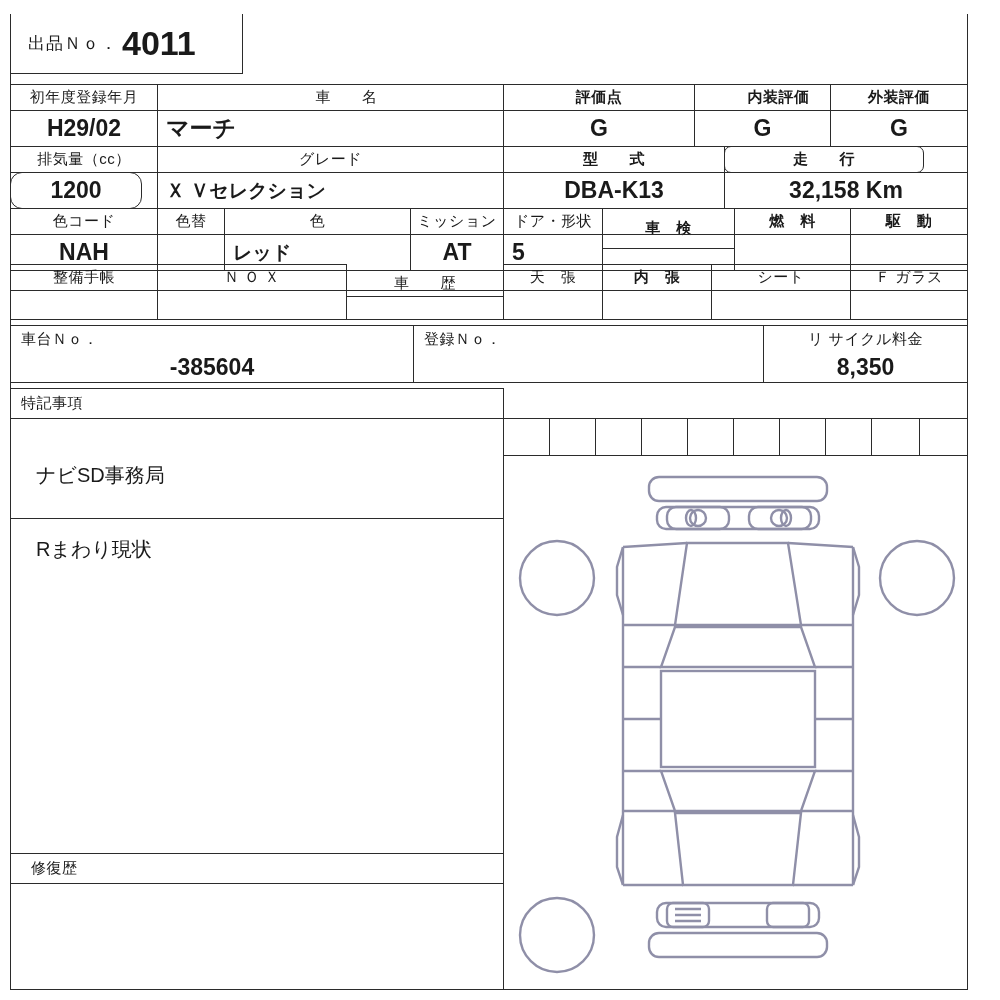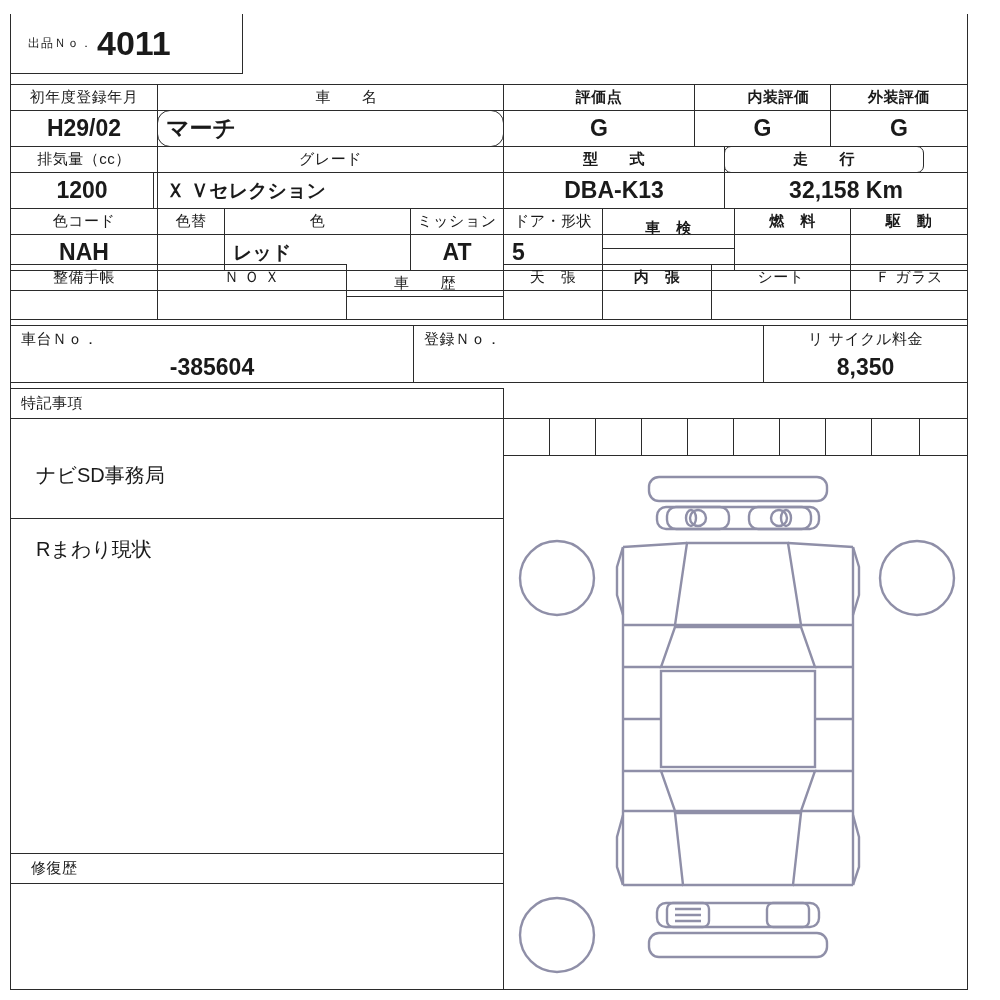--- a/index.html
+++ b/index.html
@@ -58,21 +58,21 @@
     width: 233px;
     height: 60px;
     box-sizing: border-box;
     border-right: 1px solid #2b2b2b;
     border-bottom: 1px solid #2b2b2b;
     display: flex;
     align-items: center;
     padding-left: 18px;
   }
   #lotbox .lot-label {
-    font-size: 12px;
+    font-size: 17px;
     letter-spacing: 1px;
     font-weight: 400;
   }
   #lotbox .lot-value {
     font-size: 34px;
     font-weight: 700;
     margin-left: 4px;
     letter-spacing: 0px;
   }
   .outer-frame {
@@ -115,31 +115,31 @@
     <span class="lot-value">4011</span>
   </div>
 
   <div class="cell lbl" style="left:10px;  top:84px;  width:148px; height:27px;">初年度登録年月</div>
   <div class="cell lbl" style="left:157px; top:84px;  width:347px; height:27px;padding-left:32px;">車　　名</div>
   <div class="cell lbl bold" style="left:503px;top:84px;  width:192px; height:27px;">評価点</div>
   <div class="cell lbl bold" style="left:694px;top:84px;  width:137px; height:27px;padding-left:32px;">内装評価</div>
   <div class="cell lbl bold" style="left:830px;top:84px;  width:138px; height:27px;">外装評価</div>
 
   <div class="cell val" style="left:10px;  top:110px; width:148px; height:37px;">H29/02</div>
-  <div class="cell val left" style="left:157px; top:110px; width:347px; height:37px;border-radius:13px;">マーチ</div>
+  <div class="cell val left" style="left:157px; top:110px; width:347px; height:37px;">マーチ</div>
   <div class="cell val" style="left:503px; top:110px; width:192px; height:37px;">G</div>
   <div class="cell val" style="left:694px; top:110px; width:137px; height:37px;">G</div>
   <div class="cell val" style="left:830px; top:110px; width:138px; height:37px;">G</div>
 
   <div class="cell lbl" style="left:10px;  top:146px; width:148px; height:27px;">排気量（cc）</div>
   <div class="cell lbl" style="left:157px; top:146px; width:347px; height:27px;">グレード</div>
   <div class="cell lbl bold" style="left:503px;top:146px; width:222px; height:27px;">型　　式</div>
   <div class="cell lbl bold" style="left:724px;top:146px; width:200px; height:27px;border-radius:7px;">走　　行</div>
 
-  <div class="cell val" style="left:10px;  top:172px; width:144px; height:37px;">1200</div>
+  <div class="cell val" style="left:10px;  top:172px; width:132px; height:37px;border-radius:12px;">1200</div>
   <div class="cell val left small" style="left:157px; top:172px; width:347px; height:37px;">Ｘ Ｖセレクション</div>
   <div class="cell val" style="left:503px; top:172px; width:222px; height:37px;">DBA-K13</div>
   <div class="cell val" style="left:724px; top:172px; width:244px; height:37px;">32,158 Km</div>
 
   <div class="cell lbl" style="left:10px;  top:208px; width:148px; height:27px;">色コード</div>
   <div class="cell lbl" style="left:157px; top:208px; width:68px;  height:27px;">色替</div>
   <div class="cell lbl" style="left:224px; top:208px; width:187px; height:27px;">色</div>
   <div class="cell lbl" style="left:410px; top:208px; width:94px;  height:27px;">ミッション</div>
   <div class="cell lbl" style="left:503px; top:208px; width:100px; height:27px;">ドア・形状</div>
   <div class="cell lbl bold" style="left:602px;top:208px; width:133px; height:41px;">車　検</div>

